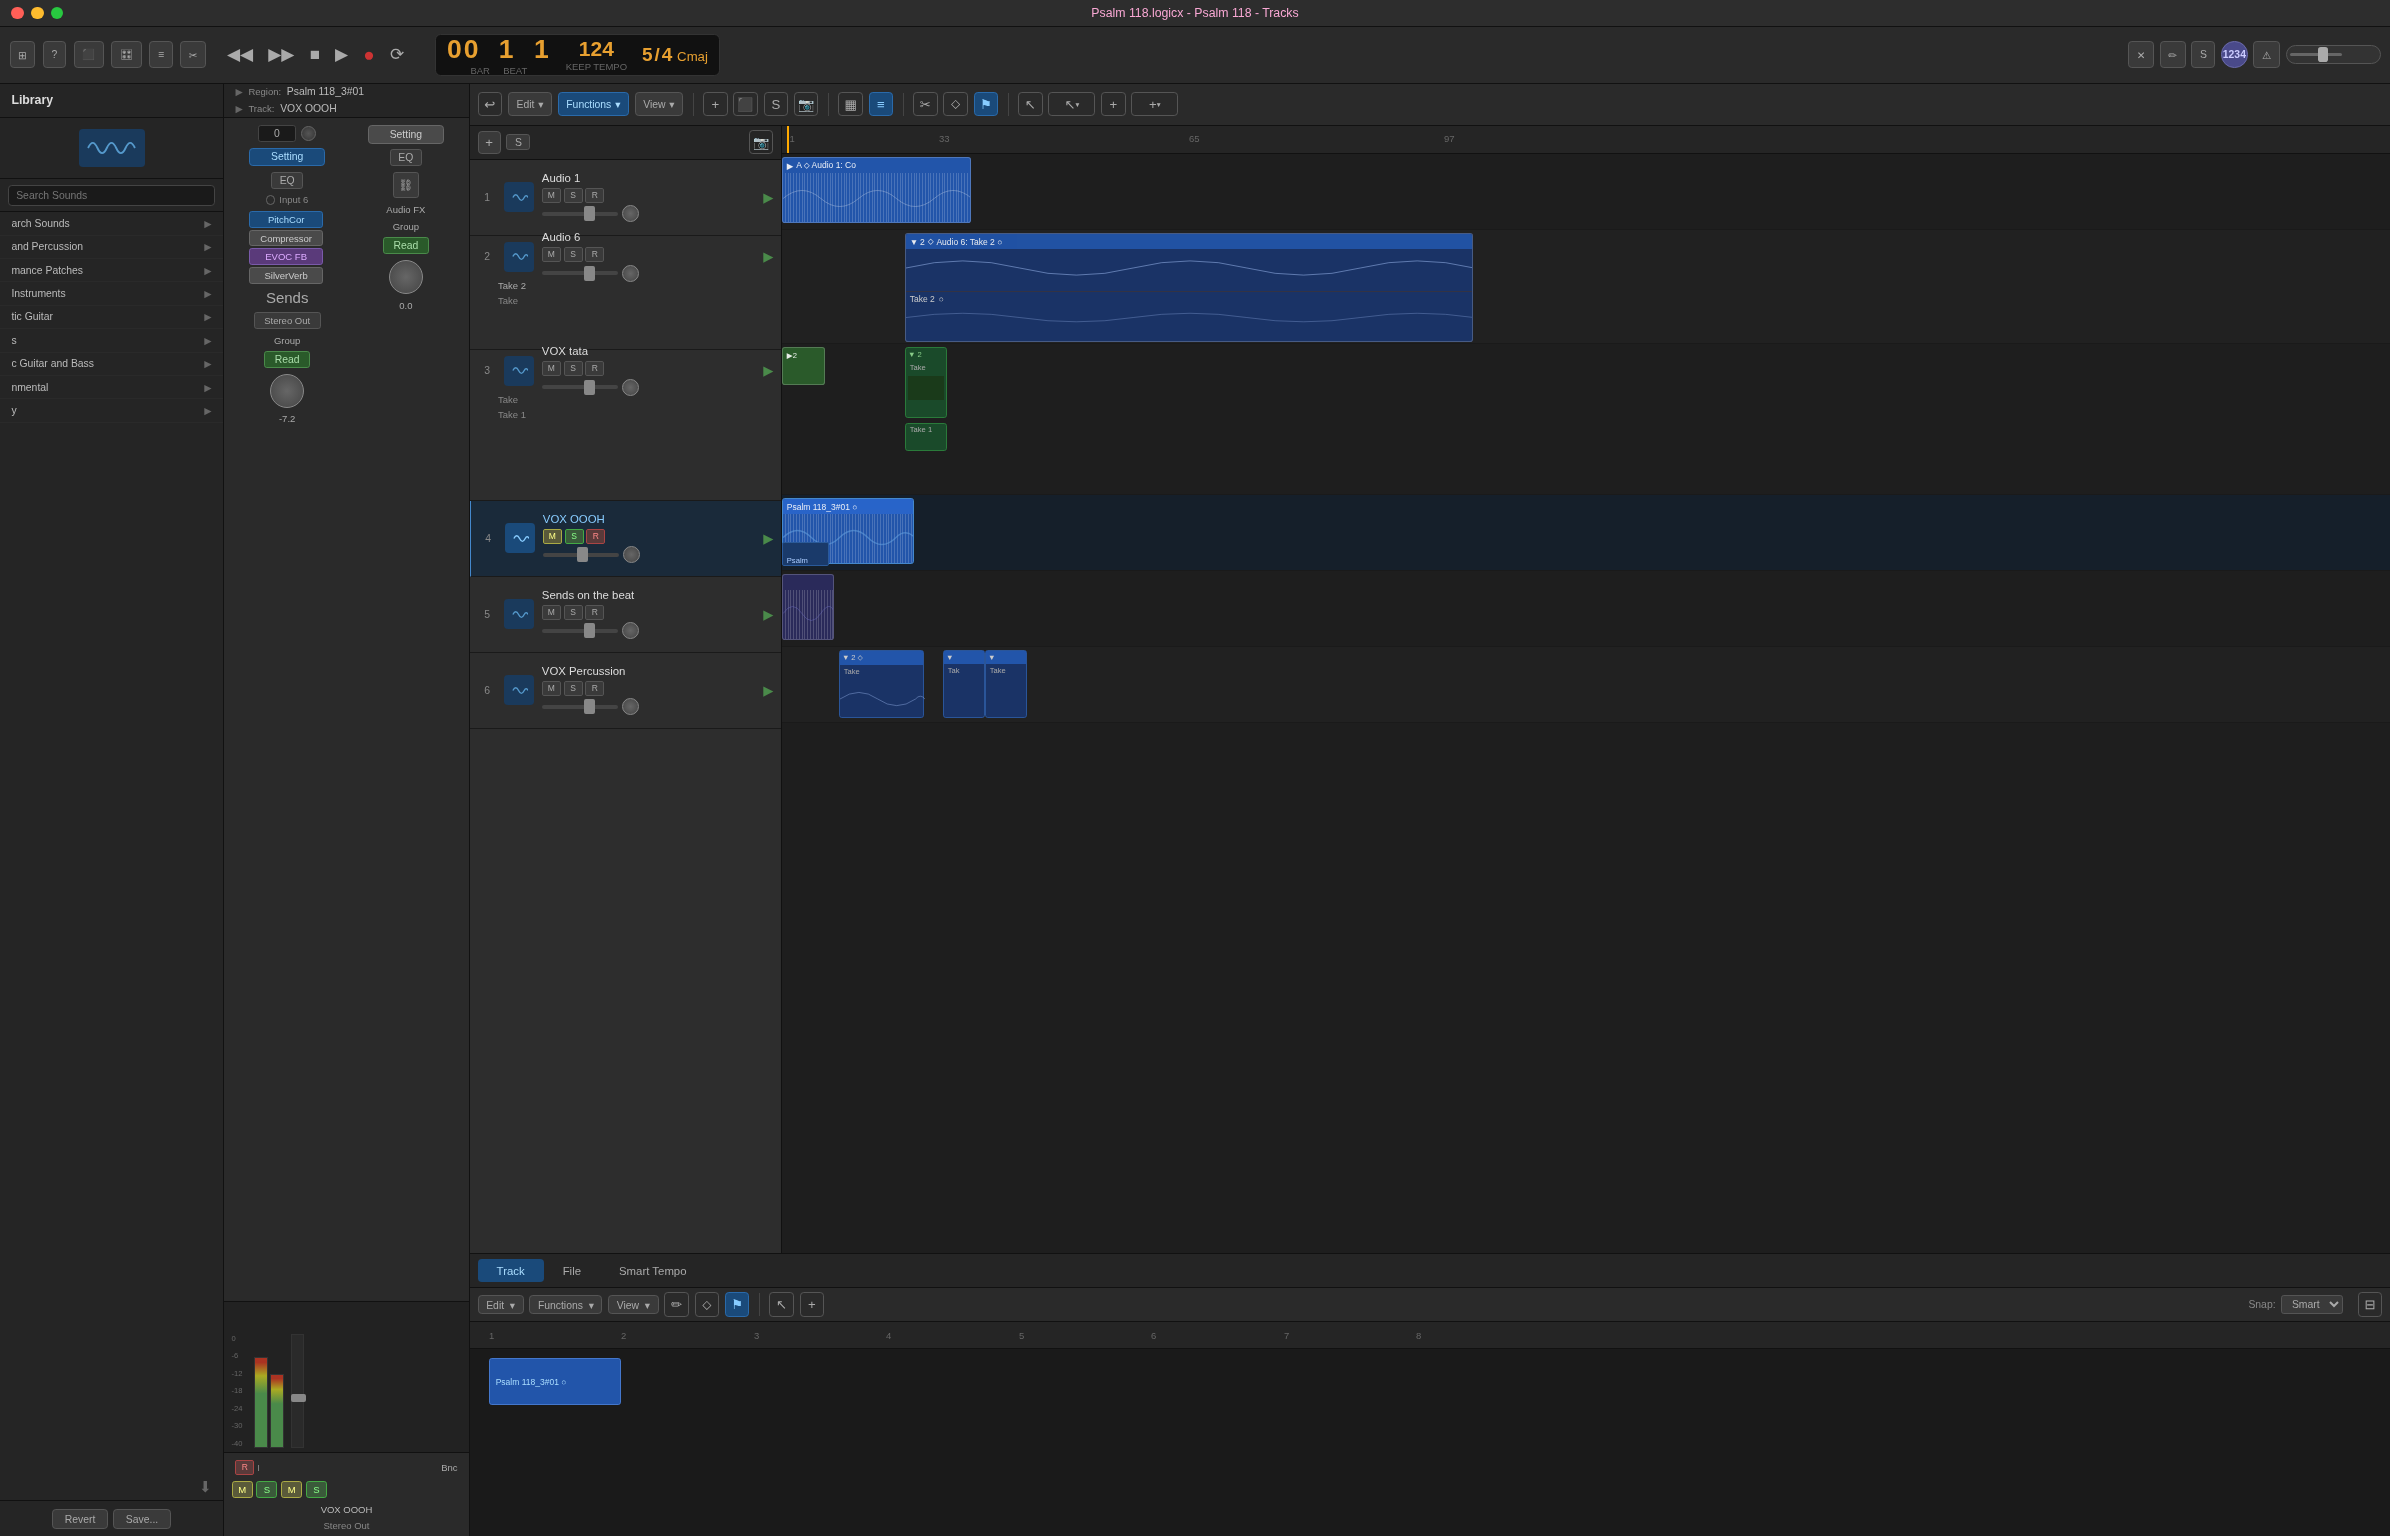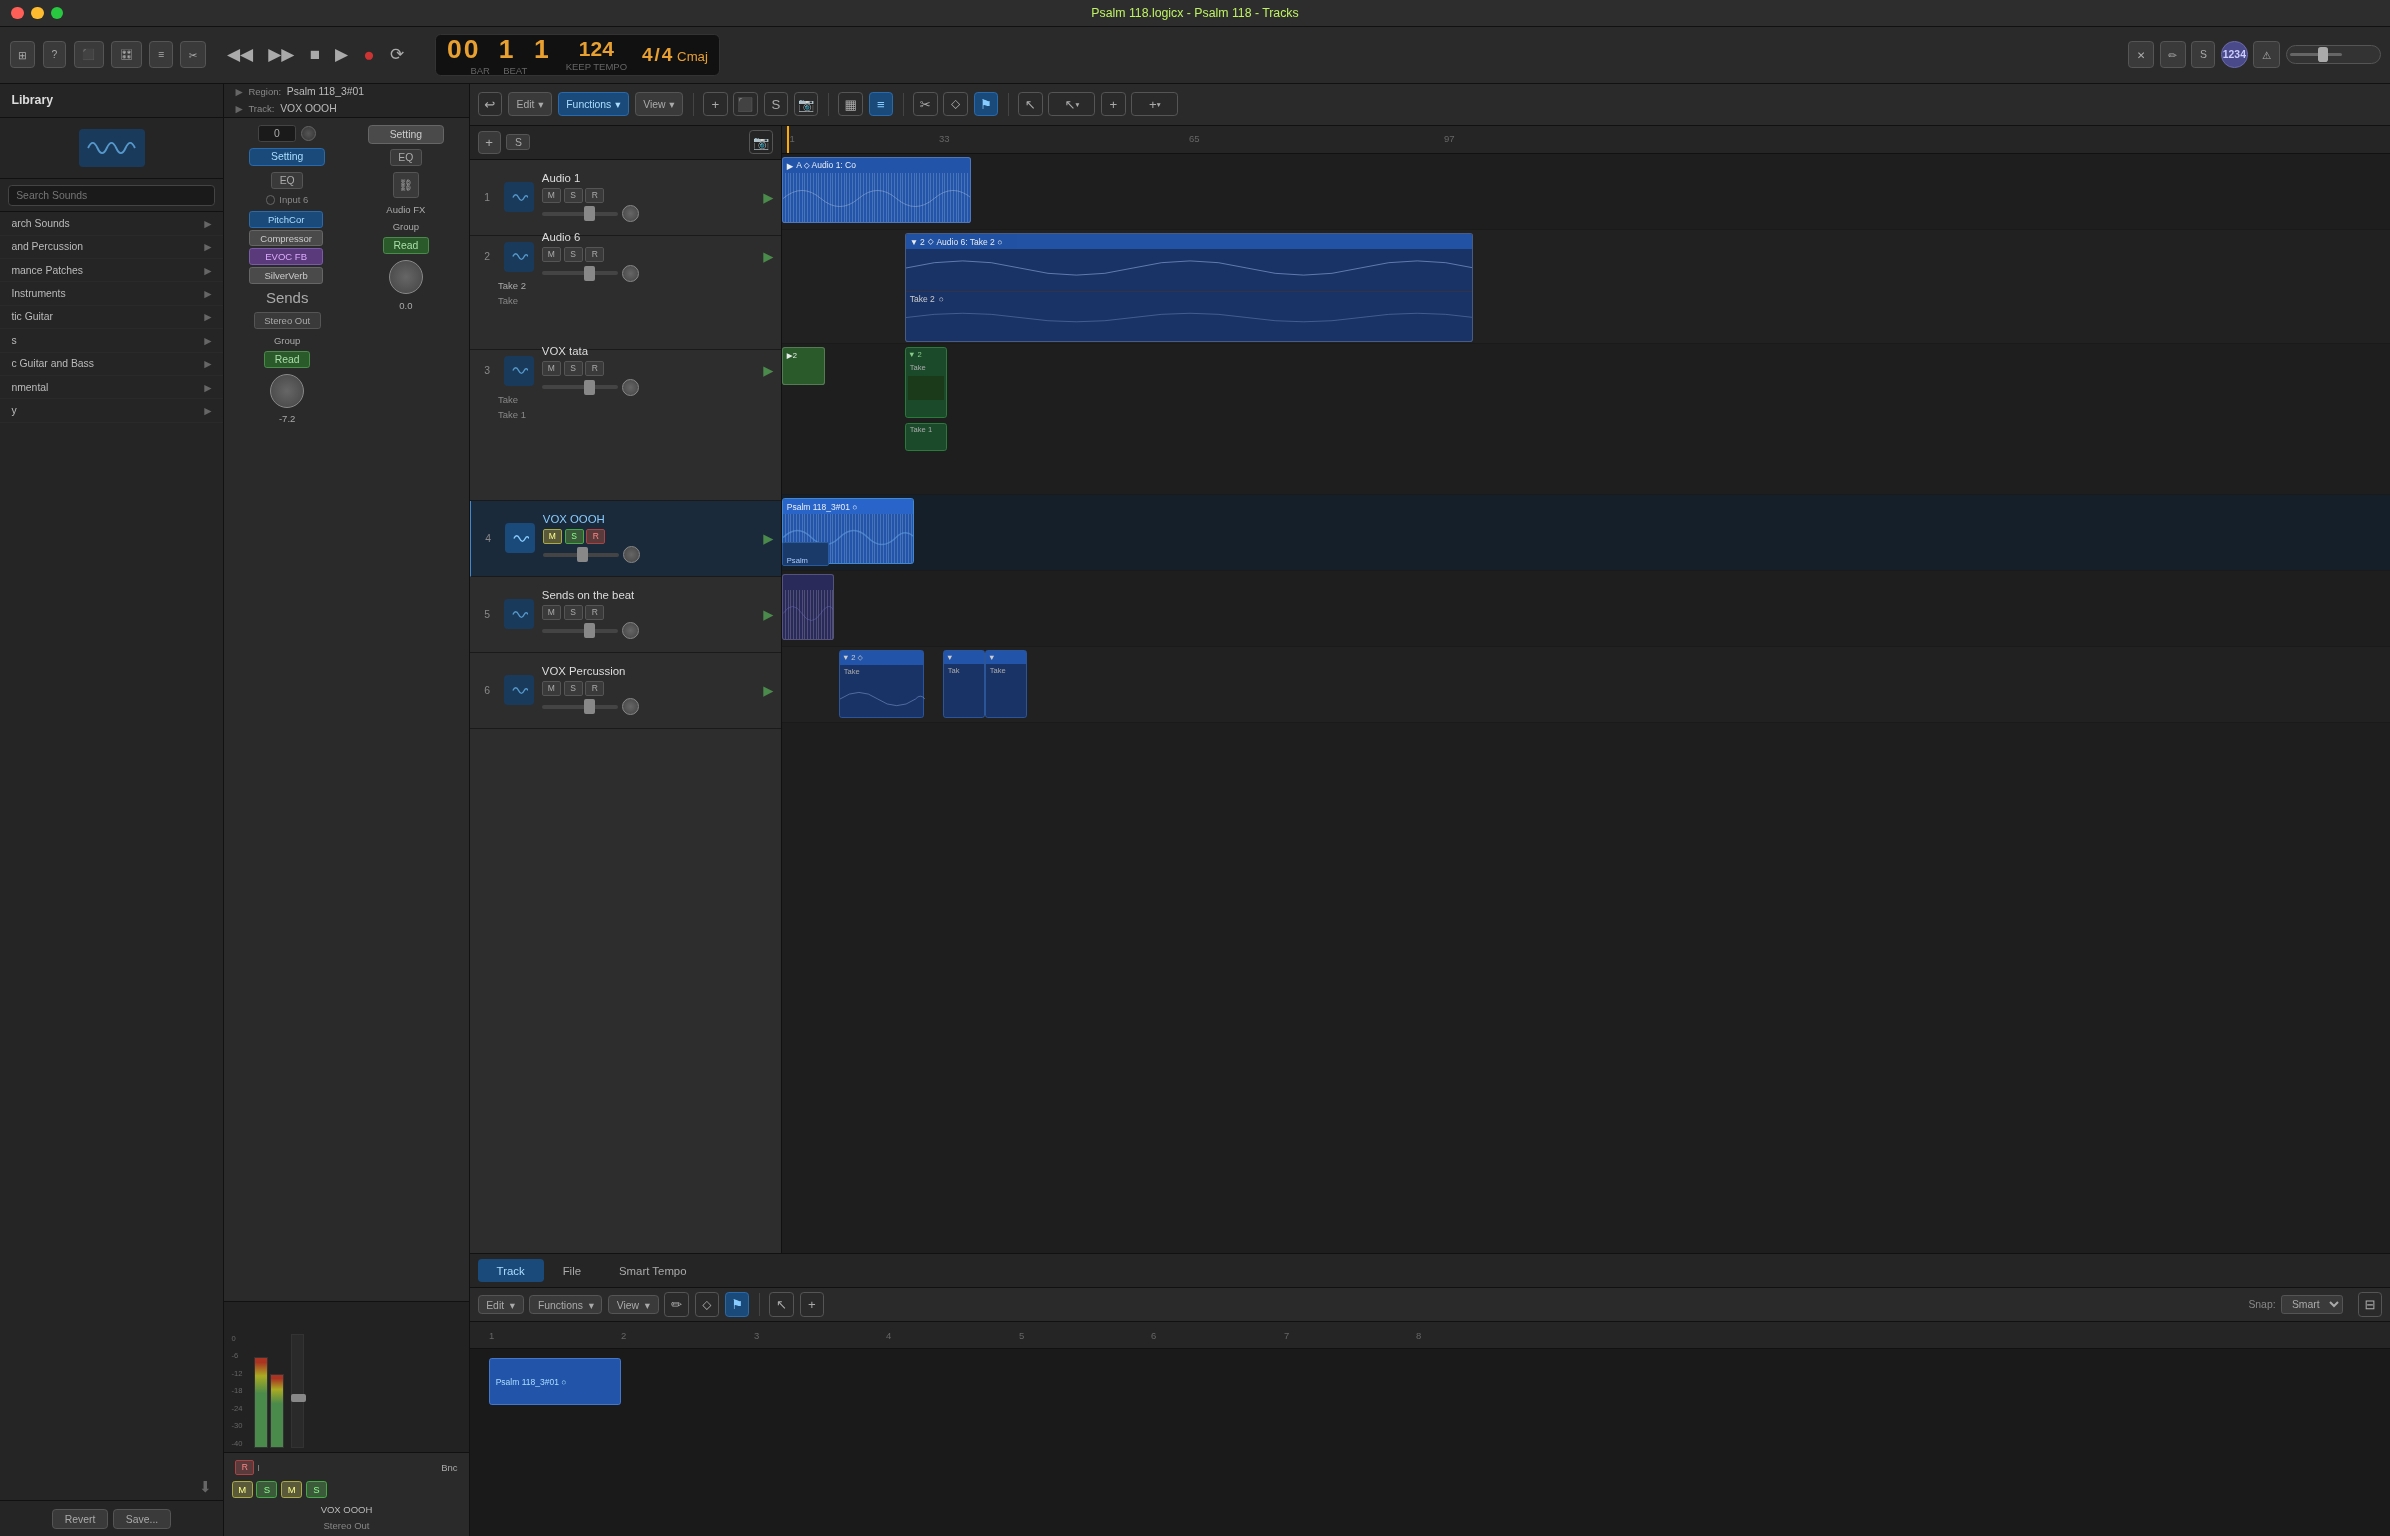--- a/index.html
+++ b/index.html
@@ -30,21 +30,21 @@
       display: flex;
       gap: 7.6px;
     }
     .traffic-btn {
       width: 12.3px; height: 12.3px;
       border-radius: 50%;
     }
     .traffic-close { background: #ff5f57; }
     .traffic-min { background: #febc2e; }
     .traffic-max { background: #28c840; }
-    .titlebar-title { font-size: 12.3px; color: #bef264; }
+    .titlebar-title { font-size: 12.3px; color: #f9a8d4; }
 
     
     .toolbar {
       background: #2a2a2a;
       height: 57px;
       display: flex;
       align-items: center;
       padding: 0 9.5px;
       border-bottom: 0.9px solid #111;
       gap: 7.6px;
@@ -765,21 +765,21 @@
   <div class="transport-display">
     <div class="transport-section">
       <span class="transport-number">00&nbsp;&nbsp;1&nbsp;&nbsp;1</span>
       <span class="transport-label">BAR&nbsp;&nbsp;&nbsp;&nbsp;&nbsp;BEAT</span>
     </div>
     <div class="transport-section">
       <span class="tempo-display">124</span>
       <span class="transport-label">KEEP TEMPO</span>
     </div>
     <div class="transport-section">
-      <span class="transport-number" style="font-size:19px;">4/4</span>
+      <span class="transport-number" style="font-size:19px;">5/4</span>
       <span class="key-display">Cmaj</span>
     </div>
   </div>
 
   <div style="display:flex; gap:5.7px; margin-left:auto; align-items:center;">
     <button class="toolbar-btn">✕</button>
     <button class="toolbar-btn">✏</button>
     <button class="toolbar-btn">S</button>
     <div style="background:#4a4a8a; border:0.9px solid #6a6aaa; border-radius:50%; width:26.5px; height:26.5px; display:flex; align-items:center; justify-content:center; color:#ccccff; font-size:10.4px; font-weight:bold;">
       <span>1234</span>

